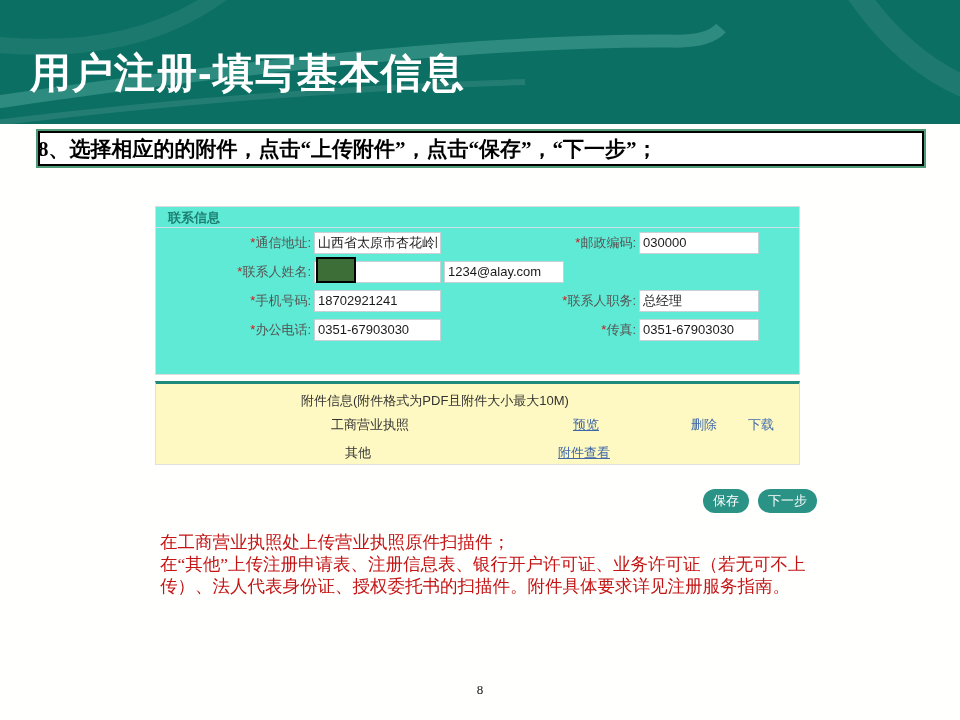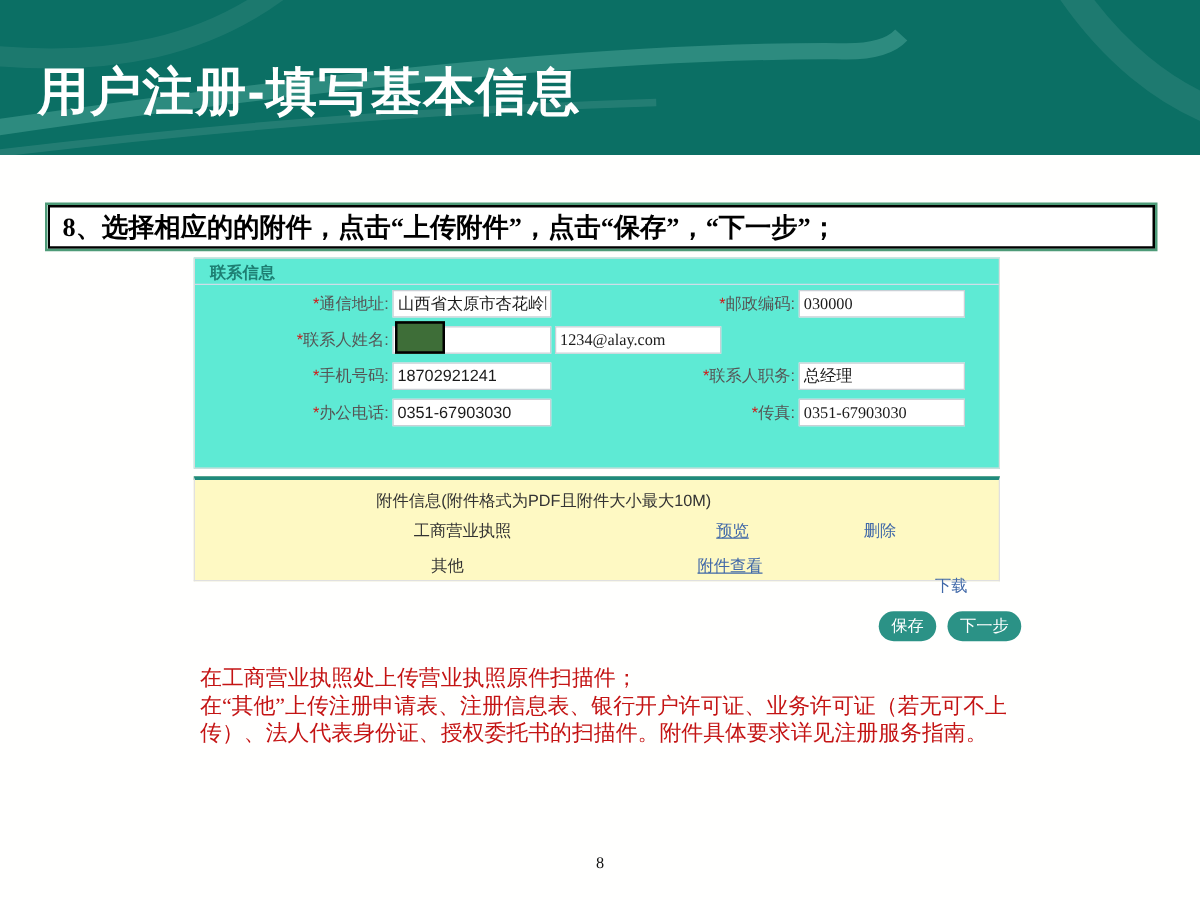--- a/index.html
+++ b/index.html
@@ -8,54 +8,54 @@
 
   
   .header{position:absolute;left:0;top:0;width:960px;height:124px;background:#0b6f64;overflow:hidden;}
   .header svg{position:absolute;left:0;top:0;}
   .title{position:absolute;left:30px;top:46px;color:#ffffff;font-size:41px;font-weight:bold;
          letter-spacing:1px;white-space:nowrap;}
 
   
   .instruction{position:absolute;left:36px;top:129px;width:890px;height:39px;box-sizing:border-box;
      background:#fff;border:2px solid #4e9b78;box-shadow:inset 0 0 0 2px #000;
-     display:flex;align-items:center;padding-left:12px;margin-top:33px;}
+     display:flex;align-items:center;}
   .instruction span{font-family:"Liberation Serif",serif;font-weight:bold;font-size:21px;color:#000;white-space:nowrap;}
 
   
   .panel-contact{position:absolute;left:155px;top:206px;width:645px;height:169px;box-sizing:border-box;
      background:#5eead4;border:1px solid #dcdcdc;}
   .section-title{color:#1e7f73;font-weight:bold;font-size:13px;line-height:13px;padding:4px 0 3px 12px;}
   .section-sep{border-bottom:1px solid #cfdde8;}
   .frow{display:flex;align-items:center;height:29px;}
   .flabel{font-size:13px;color:#555;text-align:right;white-space:nowrap;}
   .flabel .star{color:#d21616;font-style:normal;}
   .fl-left{width:155px;}
   .fl-right{width:195px;}
   .finput{box-sizing:border-box;height:22px;border:1px solid #c9d0d6;font-size:13px;color:#1a1a1a;
      padding:0 3px;margin-left:3px;font-family:"Liberation Sans",sans-serif;background:#fff;}
   .in-left{width:127px;}
-  .in-right{width:133px;font-family:Liberation Serif, serif;}
+  .in-right{width:120px;}
   .input-wrap{position:relative;display:inline-block;margin-left:3px;}
   .input-wrap .finput{margin-left:0;}
   .redact{position:absolute;left:2px;top:-4px;width:40px;height:26px;box-sizing:border-box;
      background:#3e6e38;border:2px solid #000;}
 
   
   .panel-attach{position:absolute;left:155px;top:381px;width:645px;height:84px;box-sizing:border-box;
      background:#fef9c3;border:1px solid #e0e0e0;border-top:3px solid #1f8a7c;padding-left:20px;}
   .panel-attach span{position:absolute;font-size:13px;white-space:nowrap;}
   .at-title{left:145px;top:8px;color:#333;}
   .at-name1{left:175px;top:32px;color:#333;}
   .at-name2{left:189px;top:60px;color:#333;}
   .alink{color:#4068a8;cursor:pointer;}
   .u{text-decoration:underline;}
   .at-prev{left:417px;top:32px;}
   .at-del{left:535px;top:32px;}
-  .at-down{left:592px;top:32px;margin-top:44px;}
+  .at-down{left:592px;top:32px;}
   .at-view{left:402px;top:60px;}
 
   
   .btns{position:absolute;left:703px;top:489px;display:flex;gap:9px;}
   .btn{background:#2b9286;color:#fff;font-size:13px;border:none;border-radius:12px;height:24px;
      padding:0 10px;display:flex;align-items:center;font-family:"Liberation Sans",sans-serif;cursor:pointer;}
 
   
   .notes{position:absolute;left:160px;top:531px;width:750px;color:#c41414;
      font-family:"Liberation Serif",serif;font-size:17.5px;line-height:22px;}

